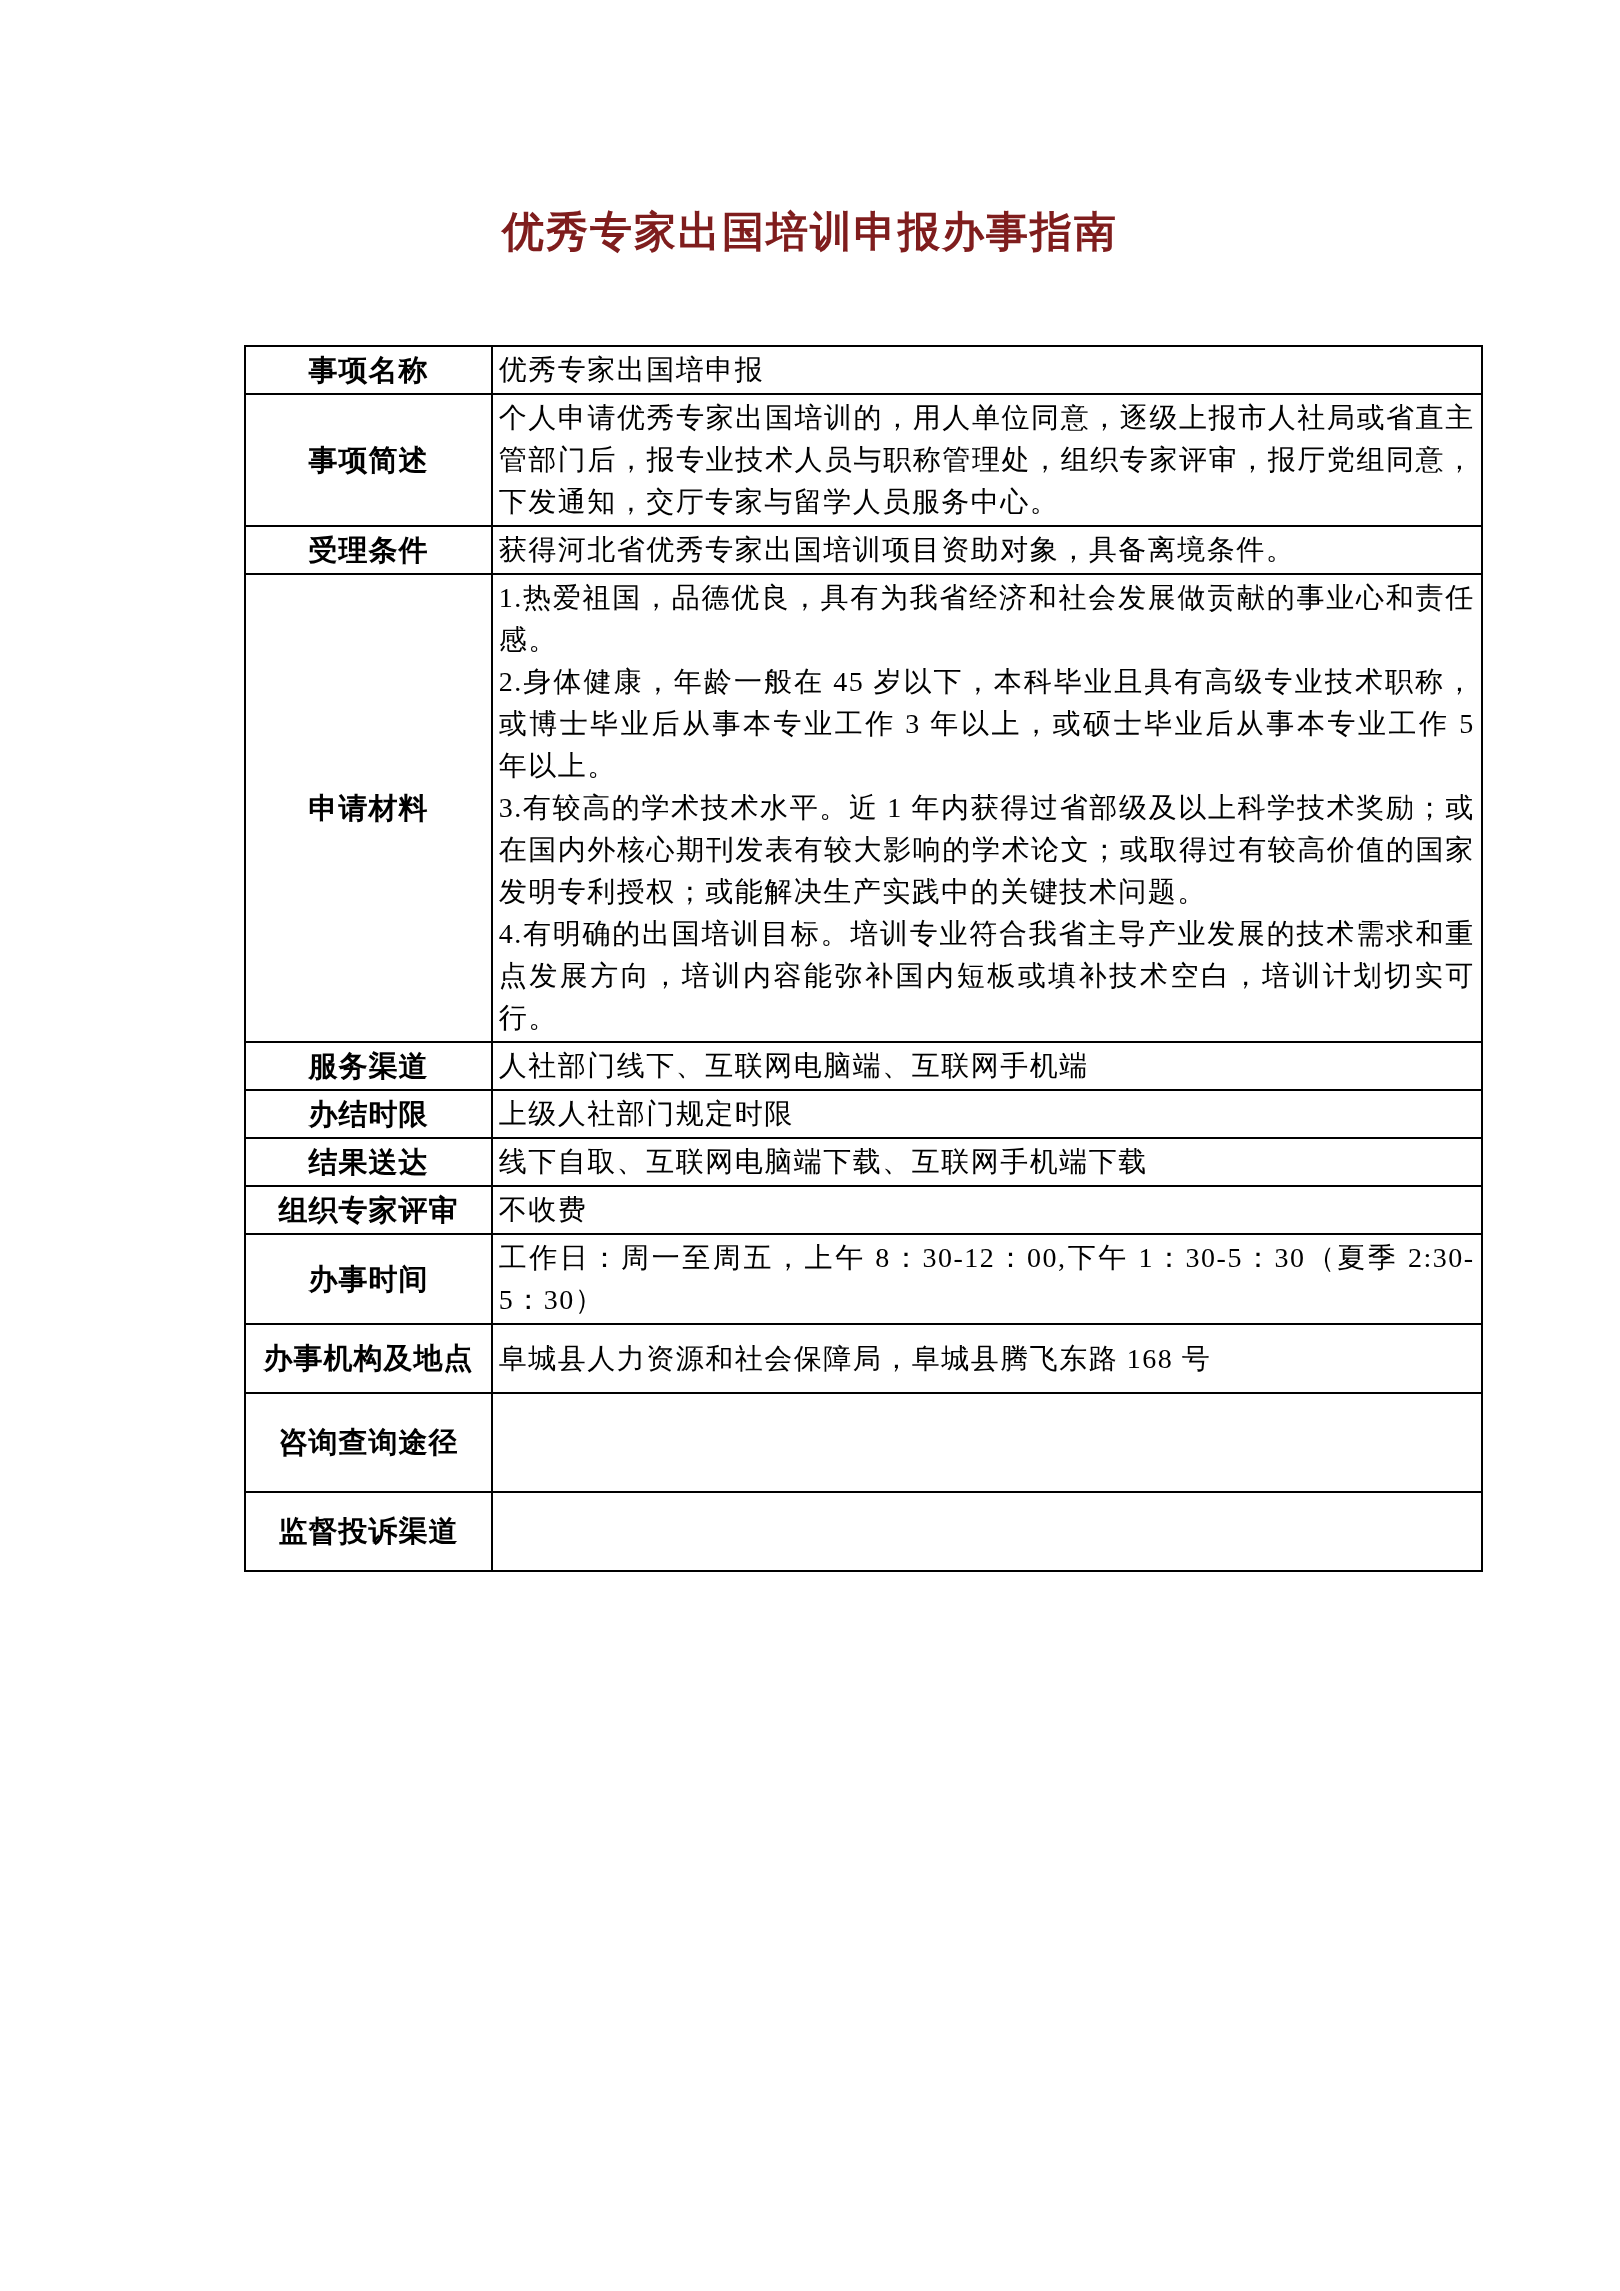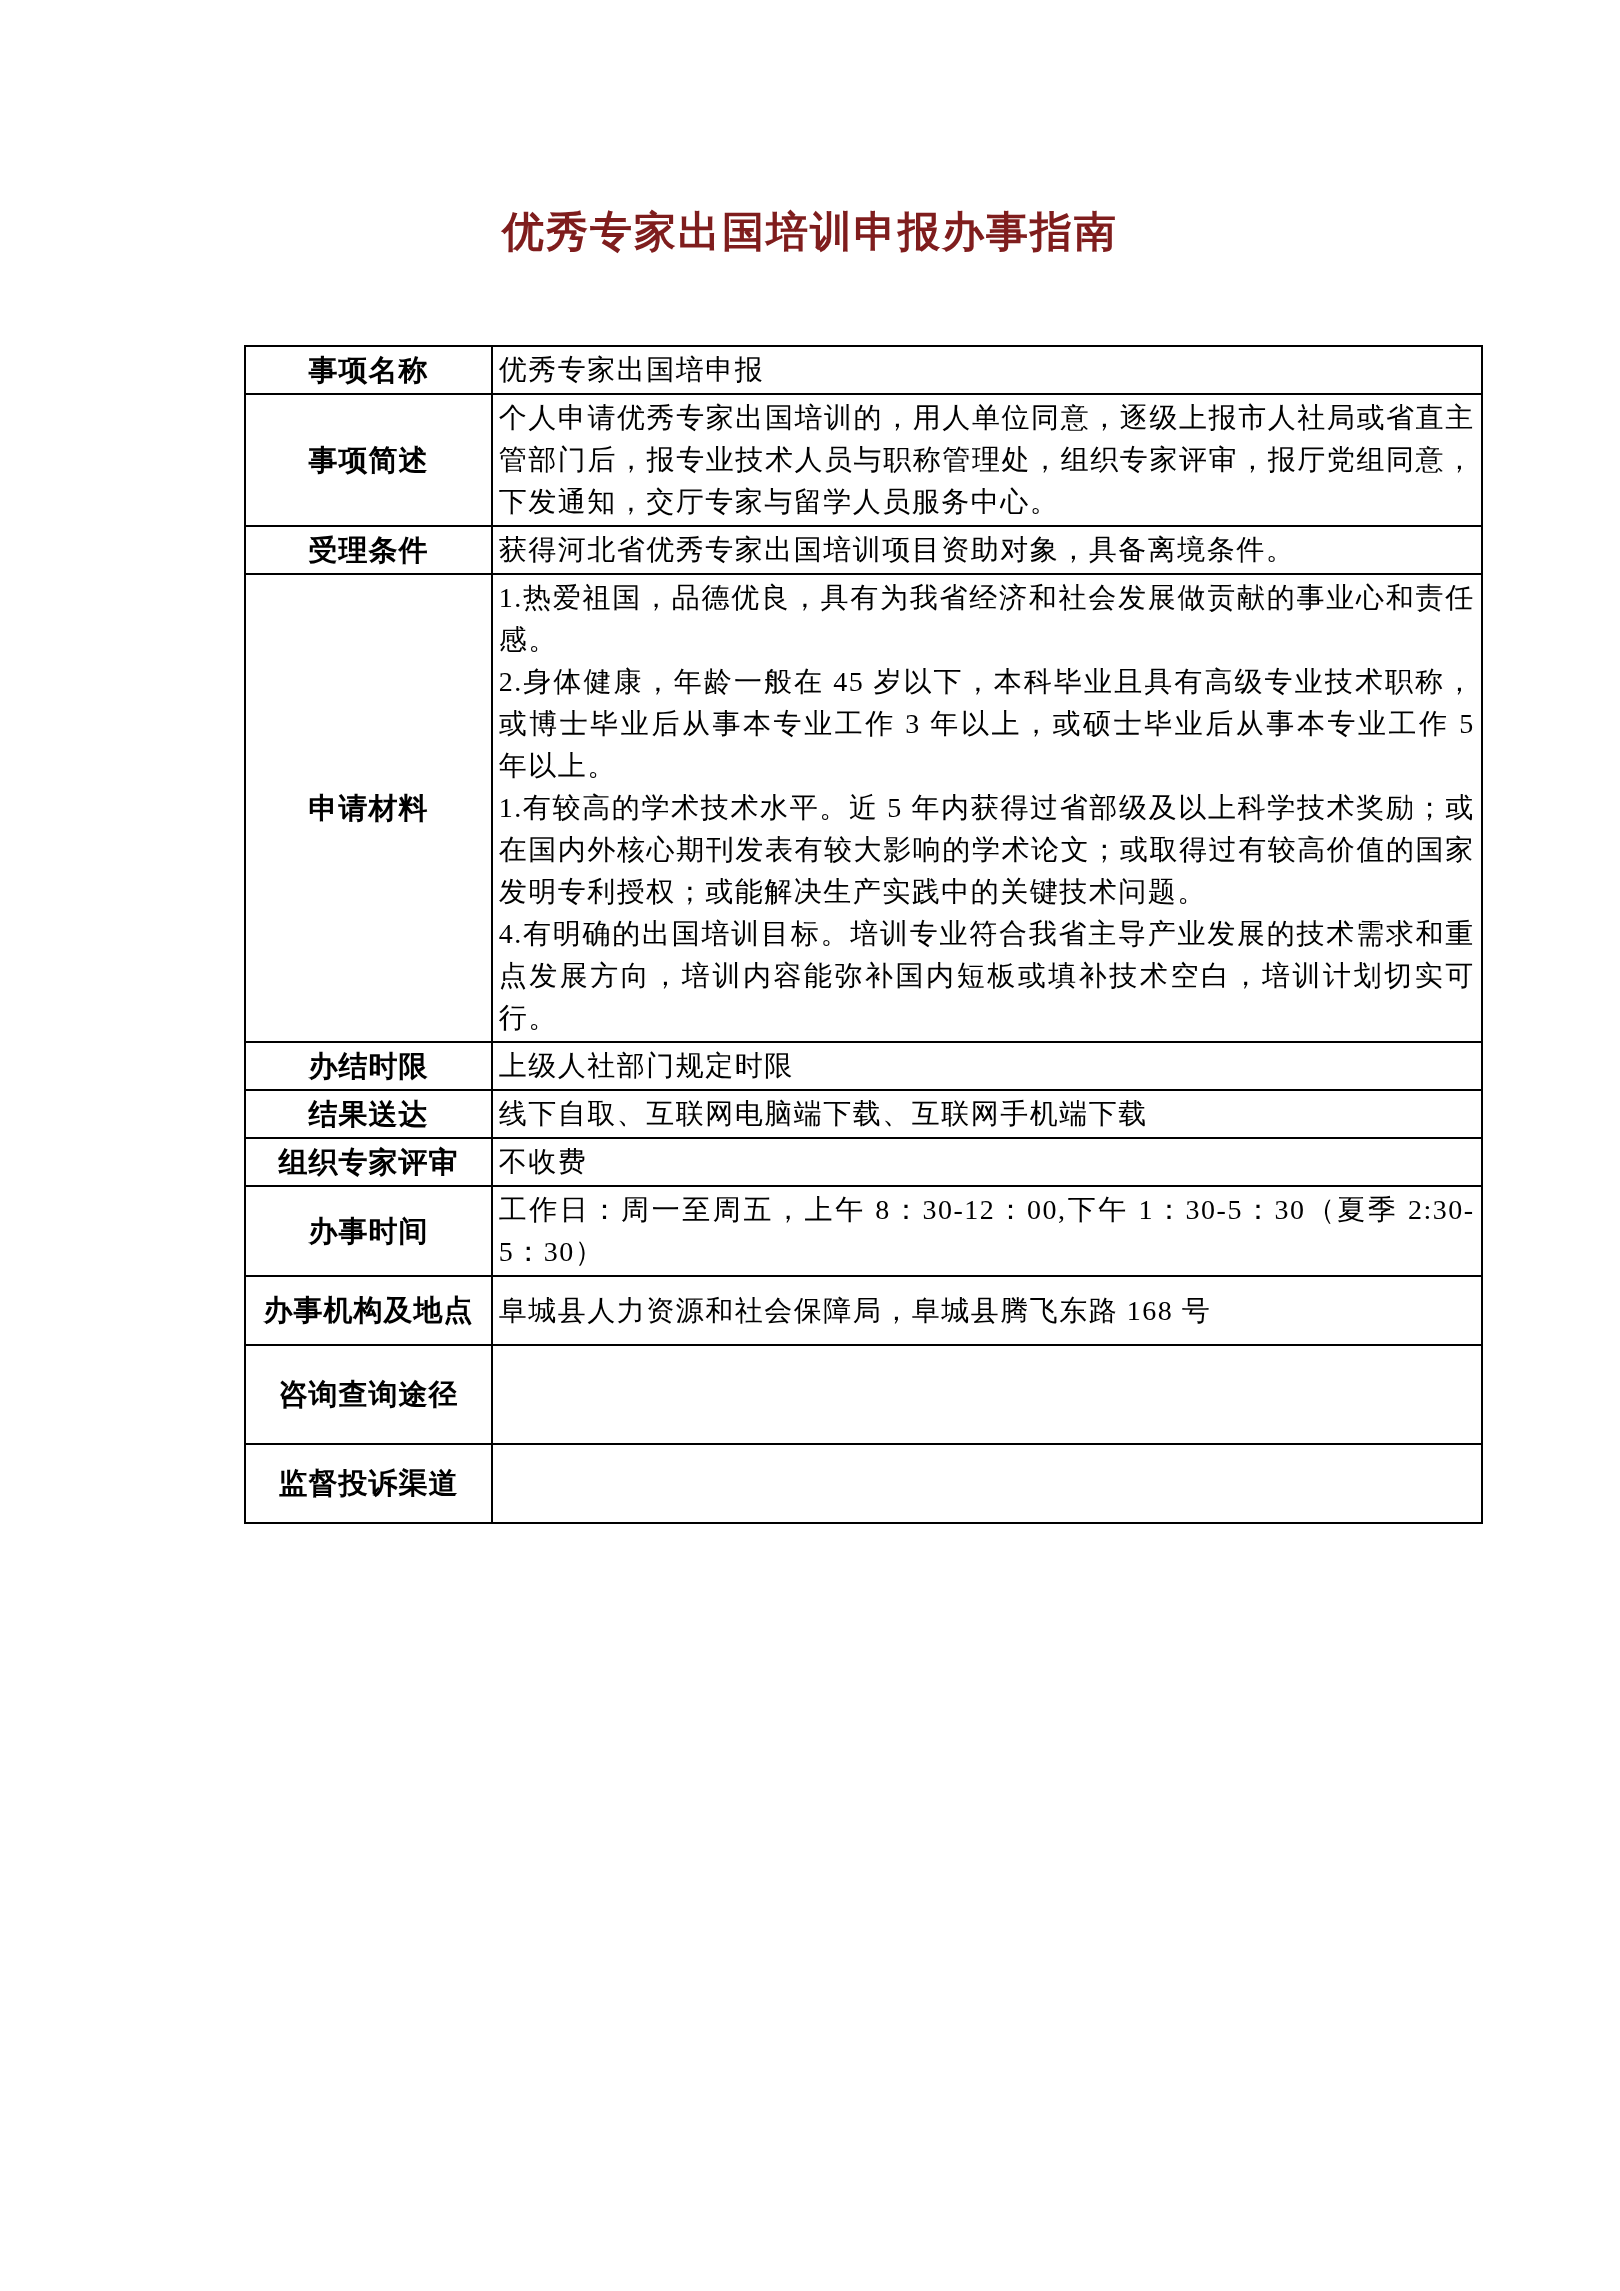--- a/index.html
+++ b/index.html
@@ -98,23 +98,27 @@
       </tr>
       <tr class="r2">
         <td class="label-cell">受理条件</td>
         <td class="value-cell">获得河北省优秀专家出国培训项目资助对象，具备离境条件。</td>
       </tr>
       <tr class="r3">
         <td class="label-cell">申请材料</td>
         <td class="value-cell">
           <div class="item">1.热爱祖国，品德优良，具有为我省经济和社会发展做贡献的事业心和责任感。</div>
           <div class="item">2.身体健康，年龄一般在 45 岁以下，本科毕业且具有高级专业技术职称，或博士毕业后从事本专业工作 3 年以上，或硕士毕业后从事本专业工作 5 年以上。</div>
-          <div class="item">1.有较高的学术技术水平。近 5 年内获得过省部级及以上科学技术奖励；或在国内外核心期刊发表有较大影响的学术论文；或取得过有较高价值的国家发明专利授权；或能解决生产实践中的关键技术问题。</div>
+          <div class="item">3.有较高的学术技术水平。近 1 年内获得过省部级及以上科学技术奖励；或在国内外核心期刊发表有较大影响的学术论文；或取得过有较高价值的国家发明专利授权；或能解决生产实践中的关键技术问题。</div>
           <div class="item">4.有明确的出国培训目标。培训专业符合我省主导产业发展的技术需求和重点发展方向，培训内容能弥补国内短板或填补技术空白，培训计划切实可行。</div>
         </td>
+      </tr>
+      <tr class="r4">
+        <td class="label-cell">服务渠道</td>
+        <td class="value-cell">人社部门线下、互联网电脑端、互联网手机端</td>
       </tr>
       <tr class="r5">
         <td class="label-cell">办结时限</td>
         <td class="value-cell">上级人社部门规定时限</td>
       </tr>
       <tr class="r6">
         <td class="label-cell">结果送达</td>
         <td class="value-cell">线下自取、互联网电脑端下载、互联网手机端下载</td>
       </tr>
       <tr class="r7">

